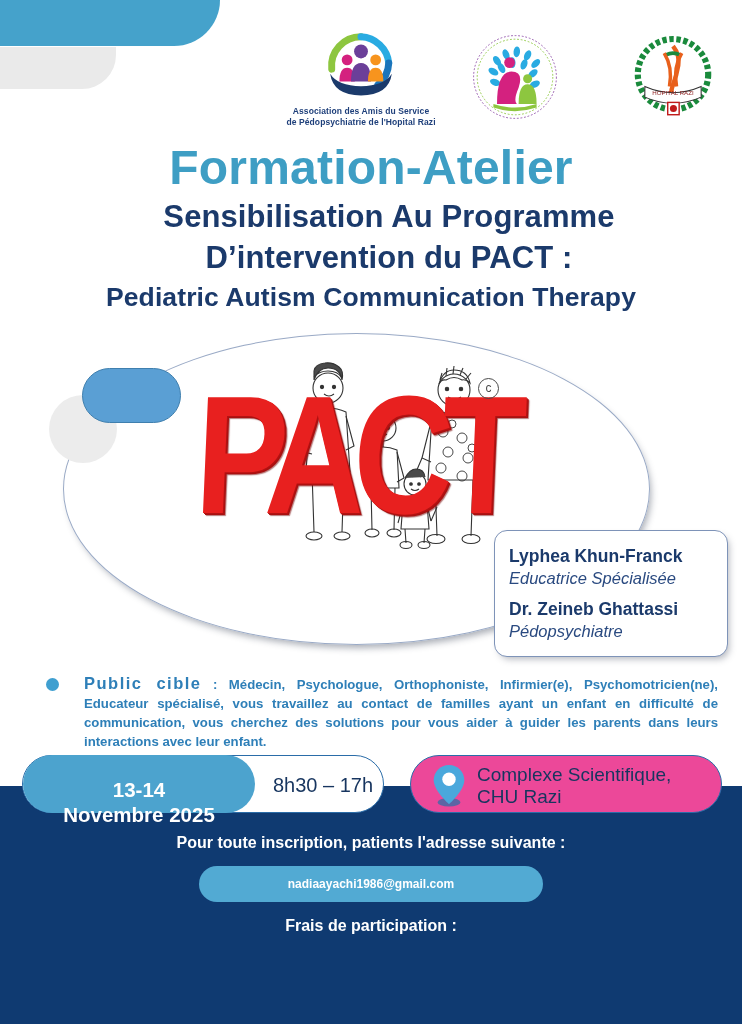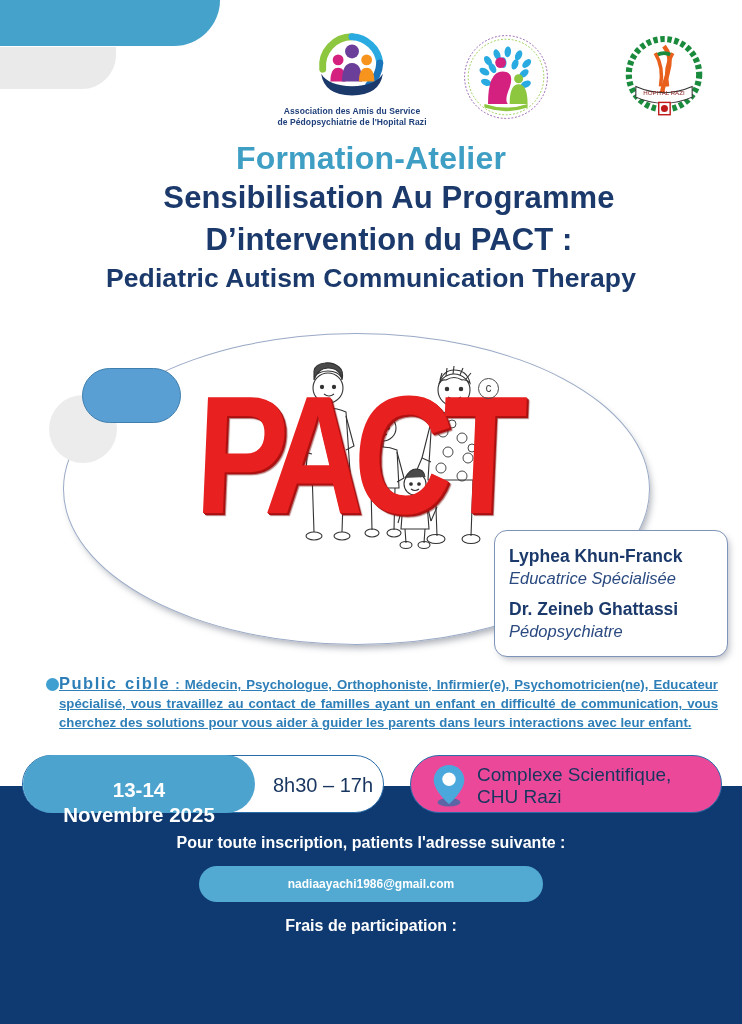--- a/index.html
+++ b/index.html
@@ -67,21 +67,21 @@
     width: 97px;
     height: 53px;
     background: #5a9fd4;
     border: 1px solid #3f7fae;
     border-radius: 28px;
   }
 
   
   .logos {
     position: absolute;
-    left: 1px;
+    left: 10px;
     top: 18px;
     width: 658px;
     height: 120px;
   }
   .logo {
     position: absolute;
     text-align: center;
   }
   .logo-1 { left: 268px; top: 8px; width: 166px; }
   .logo-2 { left: 450px; top: 14px; width: 110px; }
@@ -97,21 +97,21 @@
 
   
   .title-block {
     position: absolute;
     left: 0;
     top: 140px;
     width: 742px;
     text-align: center;
   }
   .t-formation {
-    font-size: 32px;
+    font-size: 48px;
     font-weight: bold;
     color: #3e9ec4;
     letter-spacing: 0.2px;
     line-height: 1.16;
   }
   .t-line2, .t-line3 {
     font-size: 31px;
     font-weight: bold;
     color: #1b3a6b;
     line-height: 1.34;
@@ -203,27 +203,26 @@
   .bullet-dot {
     position: absolute;
     left: 0;
     top: 6px;
     width: 13px;
     height: 13px;
     background: #3f9fd0;
     border-radius: 50%;
   }
   .public-text {
-    margin-left: 13px;
+    margin-left: 38px;
     font-size: 13.2px;
     font-weight: bold;
     color: #2e7fb8;
     line-height: 1.42;
     text-align: justify;
-    text-decoration: underline;
   }
   .public-label {
     font-size: 16.5px;
     font-weight: bold;
     color: #2e7fb8;
     letter-spacing: 1.5px;
   }
 
   
   .bottom-panel {

